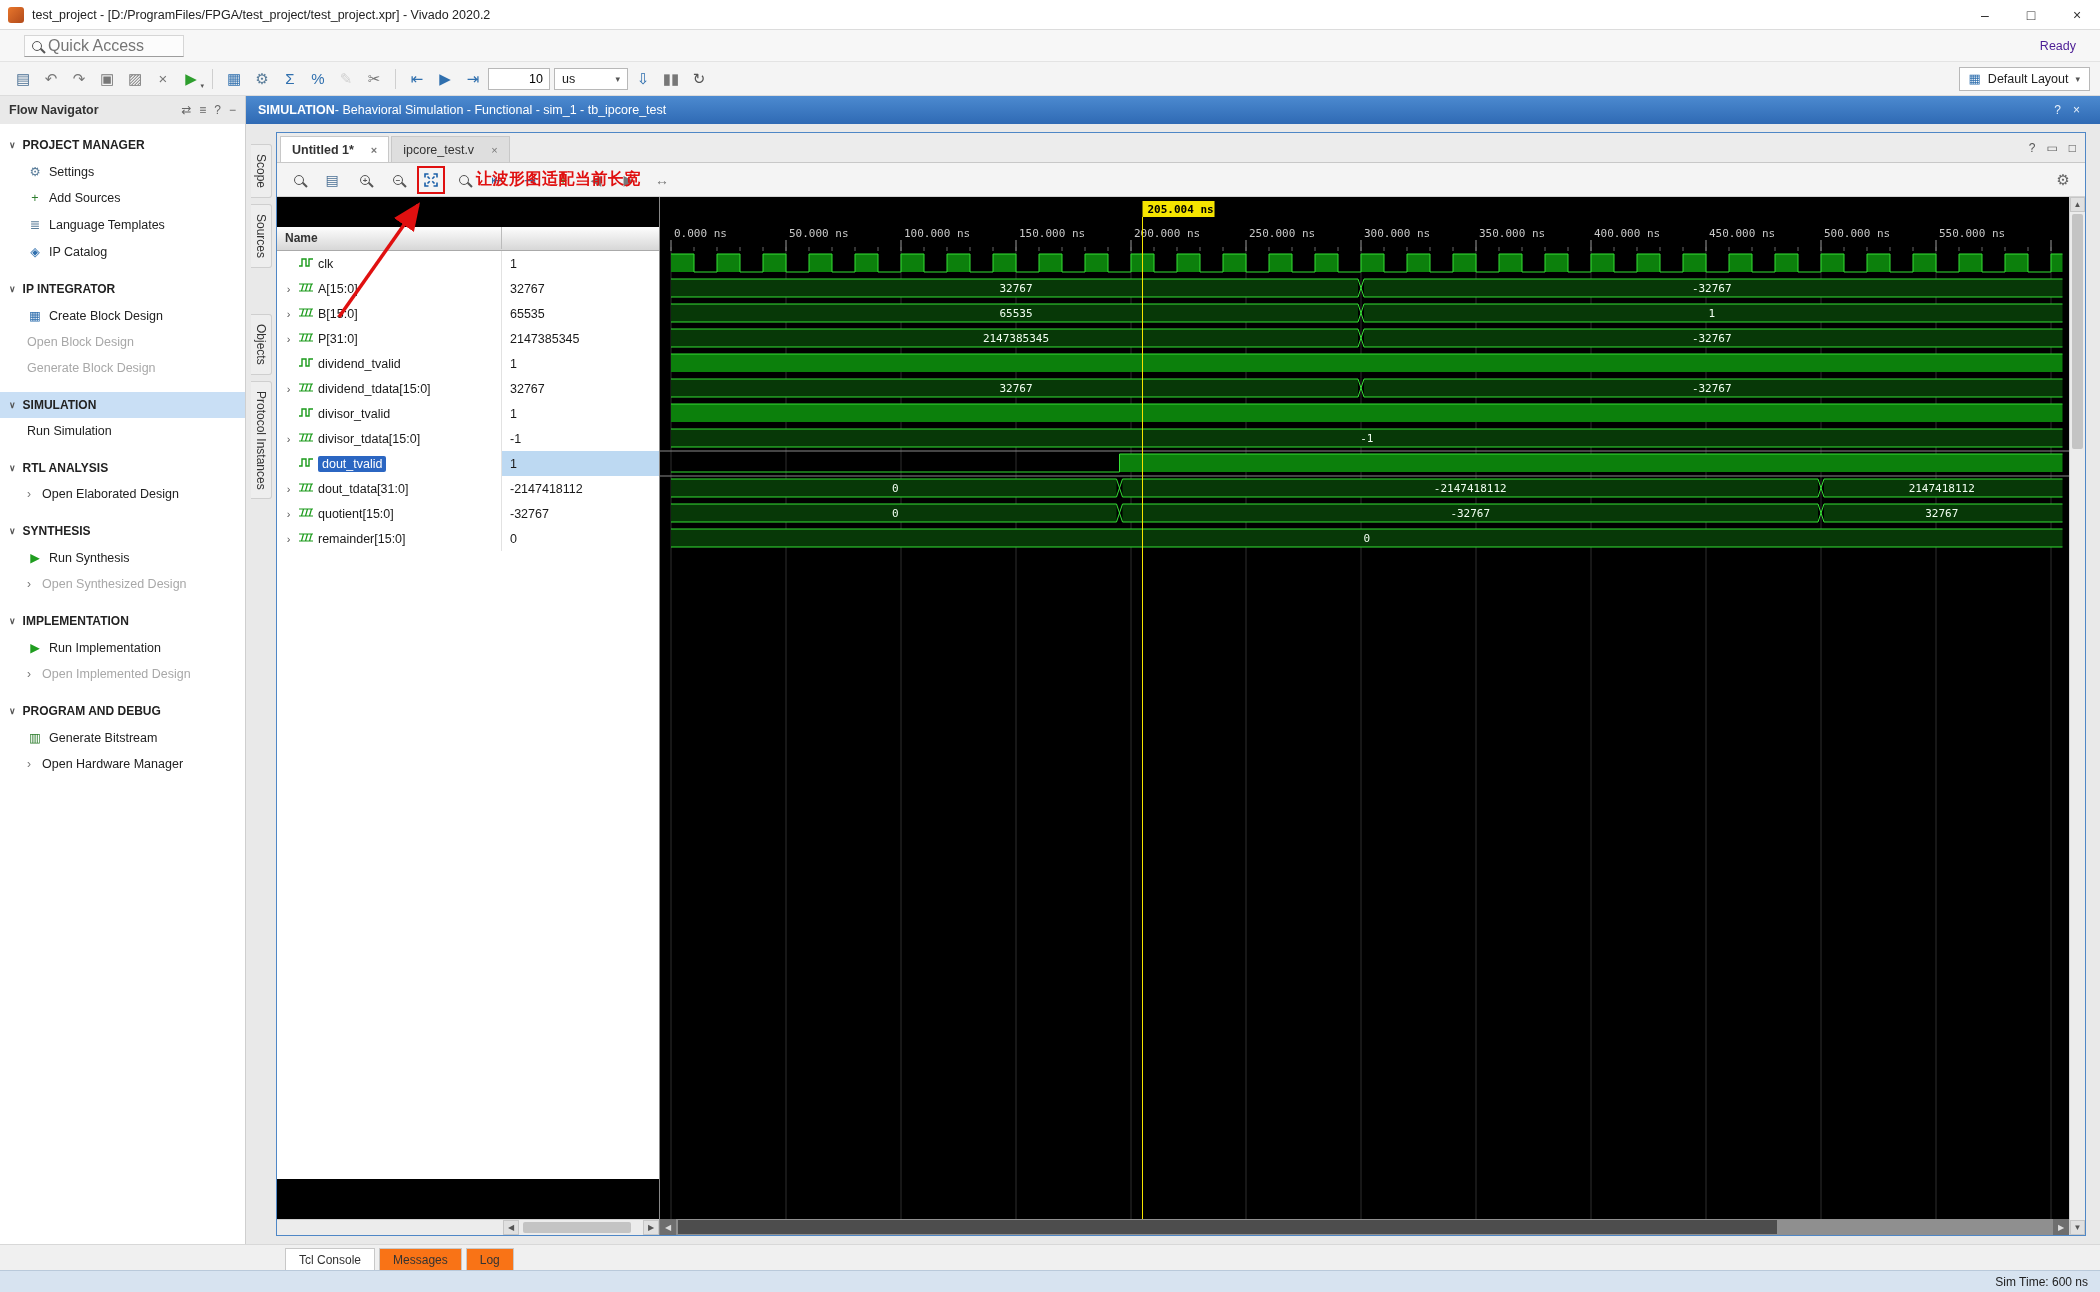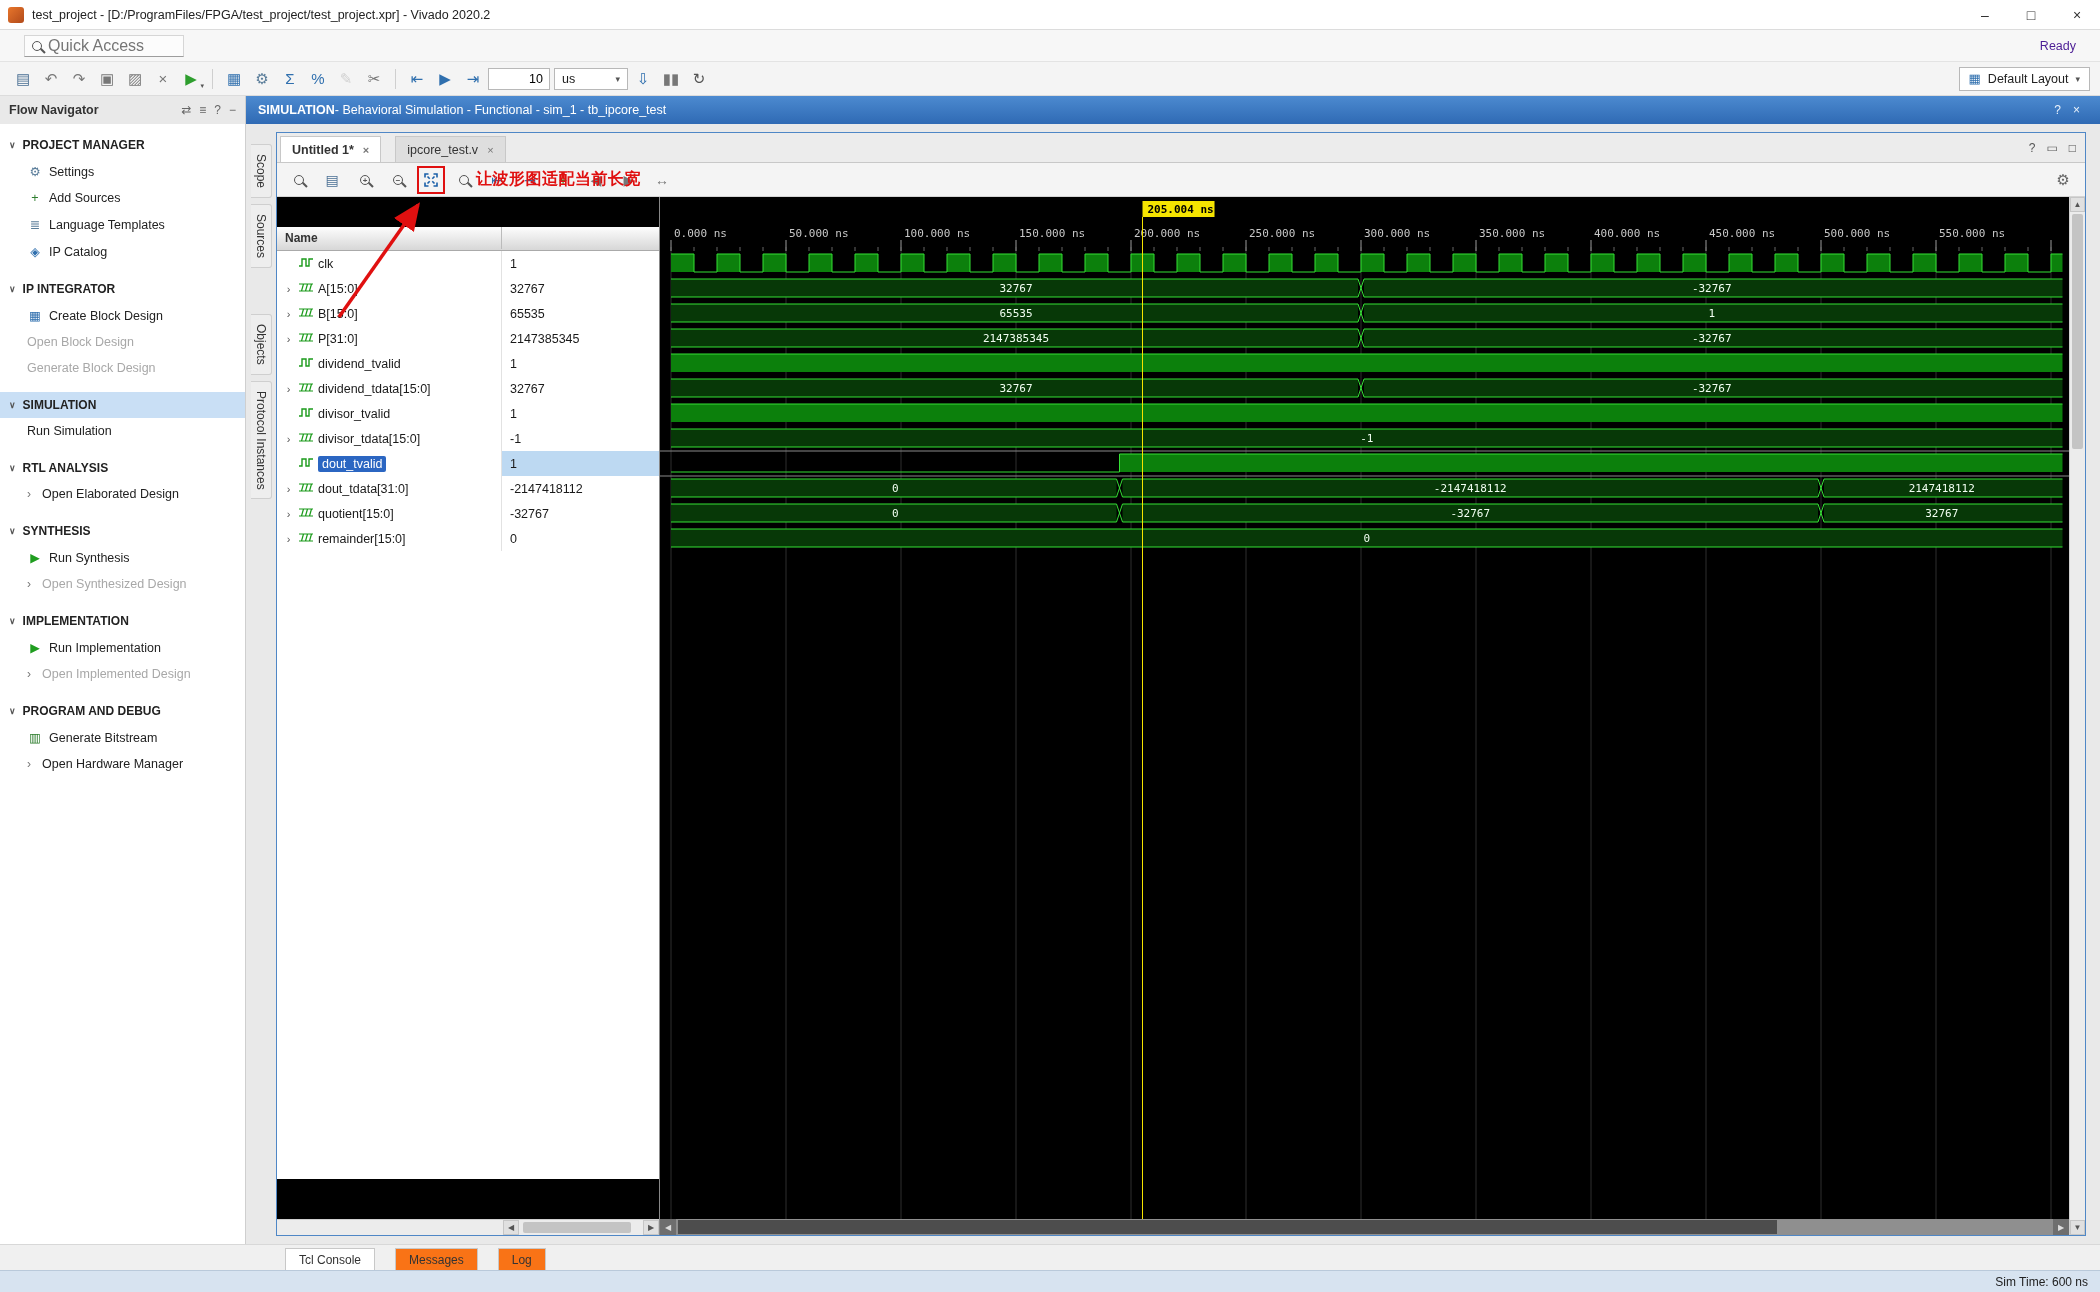--- a/index.html
+++ b/index.html
@@ -54,21 +54,21 @@
   .fn-icon{width:16px;text-align:center;font-size:12.5px;}
 
   #main{flex:1;display:flex;min-width:0;background:#e9e9e9;padding:8px 14px 8px 0;}
   #side-tabs{width:30px;display:flex;flex-direction:column;align-items:center;gap:6px;padding-top:12px;}
   .side-tab{writing-mode:vertical-rl;font-size:12px;color:#333;padding:9px 3px;background:#eeeeee;border:1px solid #cfcfcf;border-left:none;border-radius:0 3px 3px 0;}
   .side-tab.gap{margin-top:40px;}
 
   
   #wave-window{flex:1;display:flex;flex-direction:column;border:1px solid #4f87c6;background:#fff;min-width:0;position:relative;}
   #wave-tabs{height:30px;background:#ececec;display:flex;align-items:flex-end;border-bottom:1px solid #c8c8c8;padding-left:3px;}
-  .wtab{height:26px;display:flex;align-items:center;gap:9px;padding:0 11px;font-size:12.5px;border:1px solid #c8c8c8;border-bottom:none;background:#dedede;color:#333;margin-right:14px;}
+  .wtab{height:26px;display:flex;align-items:center;gap:17px;padding:0 11px;font-size:12.5px;border:1px solid #c8c8c8;border-bottom:none;background:#dedede;color:#333;margin-right:2px;}
   .wtab.active{background:#fff;font-weight:bold;}
   .wtab .close{color:#777;font-size:11px;}
   .wtabs-right{margin-left:auto;display:flex;gap:11px;padding-right:9px;color:#555;font-size:12px;align-items:center;height:100%;}
   #wave-toolbar{height:34px;display:flex;align-items:center;background:#f4f4f4;border-bottom:1px solid #d5d5d5;padding:0 10px;gap:9px;position:relative;}
   .wti{width:24px;height:24px;display:flex;align-items:center;justify-content:center;font-size:14px;color:#555;}
   .wti.boxed{box-shadow:0 0 0 2px #e01010;}
   #wave-annotation{position:absolute;left:199px;top:6px;color:#e01010;font-size:16px;font-weight:bold;pointer-events:none;white-space:nowrap;z-index:6;letter-spacing:.5px;}
   #wave-gear{margin-left:auto;color:#666;font-size:15px;}
   #arrow-overlay{position:absolute;left:0;top:0;width:230px;height:230px;z-index:8;pointer-events:none;}
 
@@ -104,21 +104,21 @@
   .wh-arrow{position:absolute;top:0;width:16px;height:16px;color:#ddd;background:#6e6e6e;font-size:8px;display:flex;align-items:center;justify-content:center;}
   #wh-left{left:0;}
   #wh-right{right:0;}
   #v-scroll{width:16px;background:#ececec;border-left:1px solid #d0d0d0;position:relative;}
   .vs-arrow{position:absolute;left:0;width:15px;height:15px;font-size:8px;color:#555;display:flex;align-items:center;justify-content:center;background:#e0e0e0;border:1px solid #c6c6c6;}
   #vs-up{top:0;}
   #vs-down{bottom:0;}
   #vs-thumb{position:absolute;top:17px;left:2px;width:11px;height:235px;background:#c4c4c4;border-radius:2px;}
 
   
-  #bottom-tabs{height:26px;background:#f0f0f0;display:flex;align-items:flex-end;padding-left:285px;gap:20px;border-top:1px solid #d8d8d8;}
+  #bottom-tabs{height:26px;background:#f0f0f0;display:flex;align-items:flex-end;padding-left:285px;gap:4px;border-top:1px solid #d8d8d8;}
   .btab{height:22px;padding:0 13px;display:flex;align-items:center;font-size:12px;background:#f97316;border:1px solid #c8c8c8;border-bottom:none;color:#333;}
   .btab.active{background:#fff;}
   #statusbar{height:22px;background:#d7e3f0;border-top:1px solid #b9c9da;display:flex;align-items:center;justify-content:flex-end;padding-right:12px;font-size:12px;color:#222;}
 </style>
 </head>
 <body>
 
 <div id="app">
 
   <div id="titlebar">

